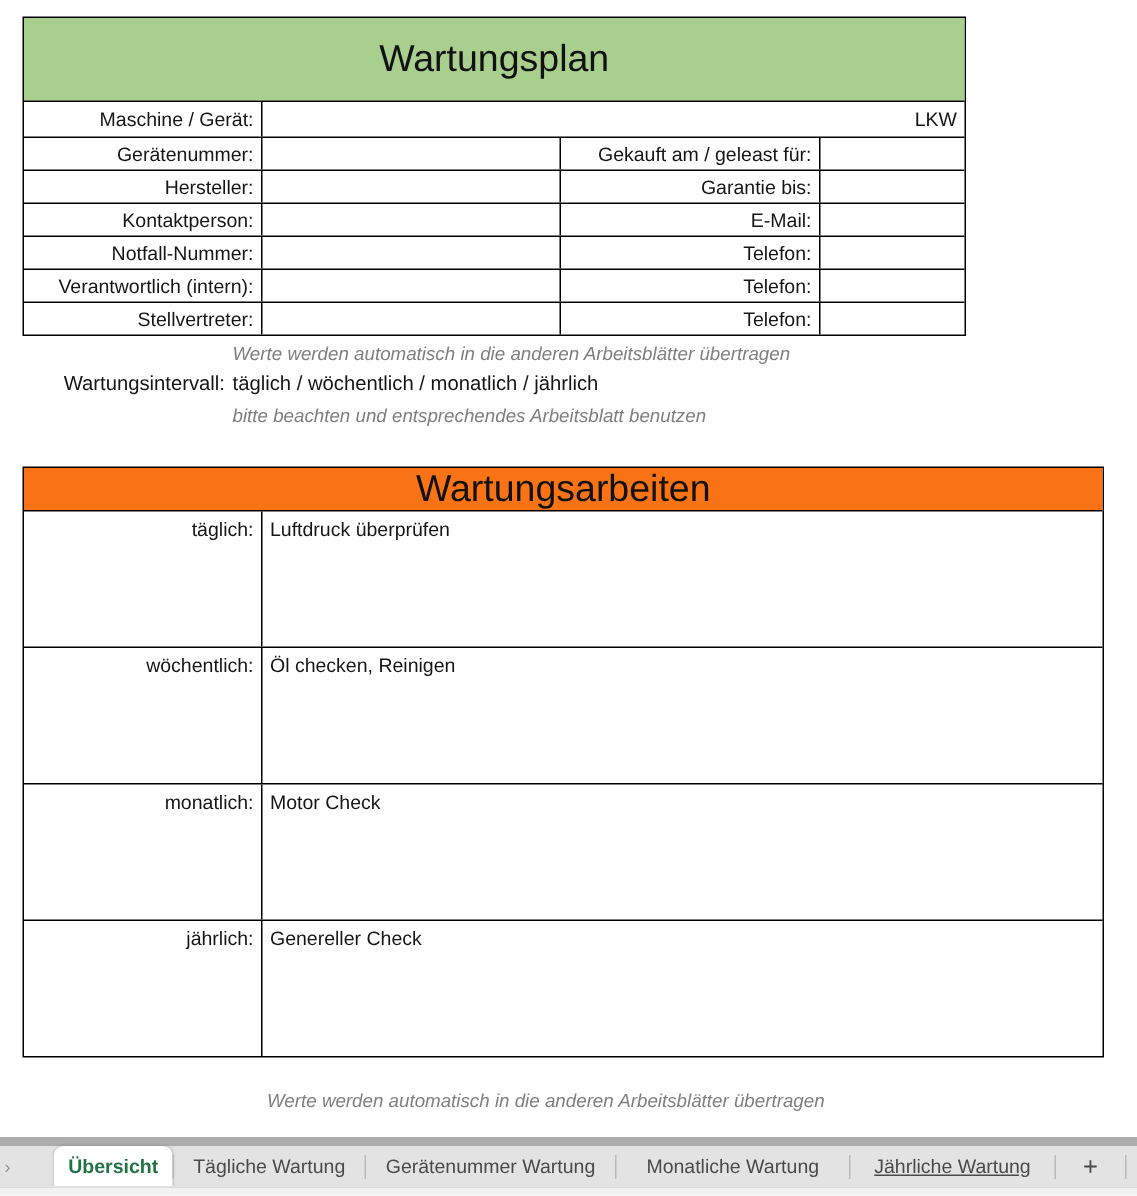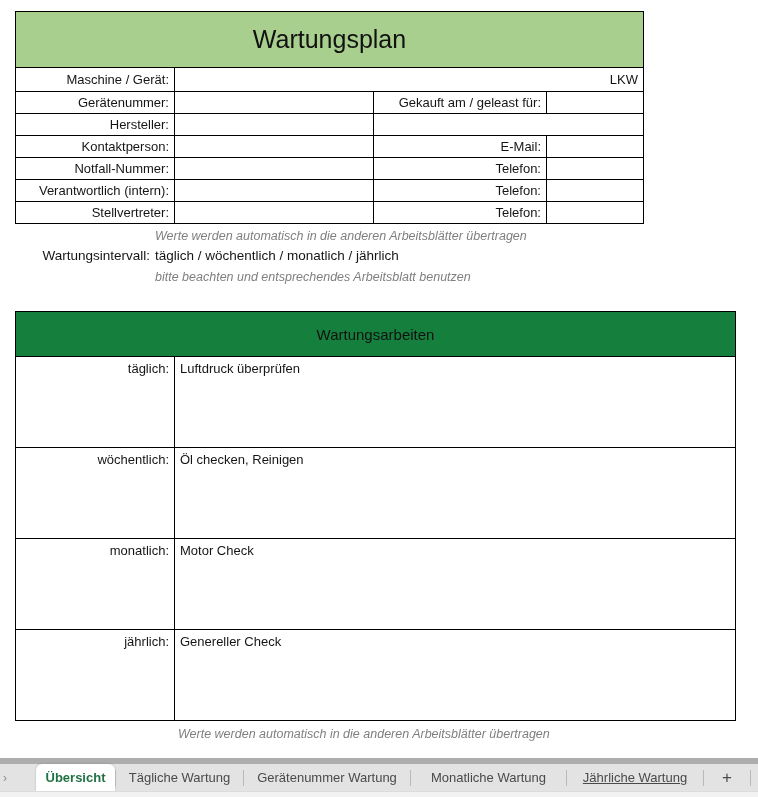--- a/index.html
+++ b/index.html
@@ -40,23 +40,23 @@
   .interval-value { position: absolute; left: 155px; top: 248px; font-size: 13.5px; }
   .note-interval  { left: 155px; top: 270px; }
   .note-transfer-bottom { left: 178px; top: 727px; }
 
   
   .tasks-table {
     position: absolute; left: 15px; top: 311px; width: 721px;
     border: 1px solid #000; background: #fff;
   }
   .tasks-header {
-    height: 44px; background: #15803d;
+    height: 28px; background: #f97316;
     display: flex; align-items: center; justify-content: center;
-    font-size: 15px; color: #111;
+    font-size: 25px; color: #111;
   }
   .task-row { display: grid; grid-template-columns: 158px 1fr; height: 91px; border-top: 1px solid #000; font-size: 13px; }
   .task-label { text-align: right; padding: 4px 5px 0 0; }
   .task-value { border-left: 1px solid #000; padding: 4px 0 0 5px; }
 
   
   .h-scrollbar {
     position: absolute; left: 0; top: 758px; width: 758px; height: 6px;
     background: #ADADAD;
   }
@@ -100,20 +100,21 @@
   <div class="info-row row-four">
     <div class="cell cell-label">Gerätenummer:</div>
     <div class="cell cell-value"></div>
     <div class="cell cell-label2">Gekauft am / geleast für:</div>
     <div class="cell cell-value"></div>
   </div>
 
   <div class="info-row row-four">
     <div class="cell cell-label">Hersteller:</div>
     <div class="cell cell-value"></div>
+    <div class="cell cell-label2">Garantie bis:</div>
     <div class="cell cell-value"></div>
   </div>
 
   <div class="info-row row-four">
     <div class="cell cell-label">Kontaktperson:</div>
     <div class="cell cell-value"></div>
     <div class="cell cell-label2">E-Mail:</div>
     <div class="cell cell-value"></div>
   </div>
 

